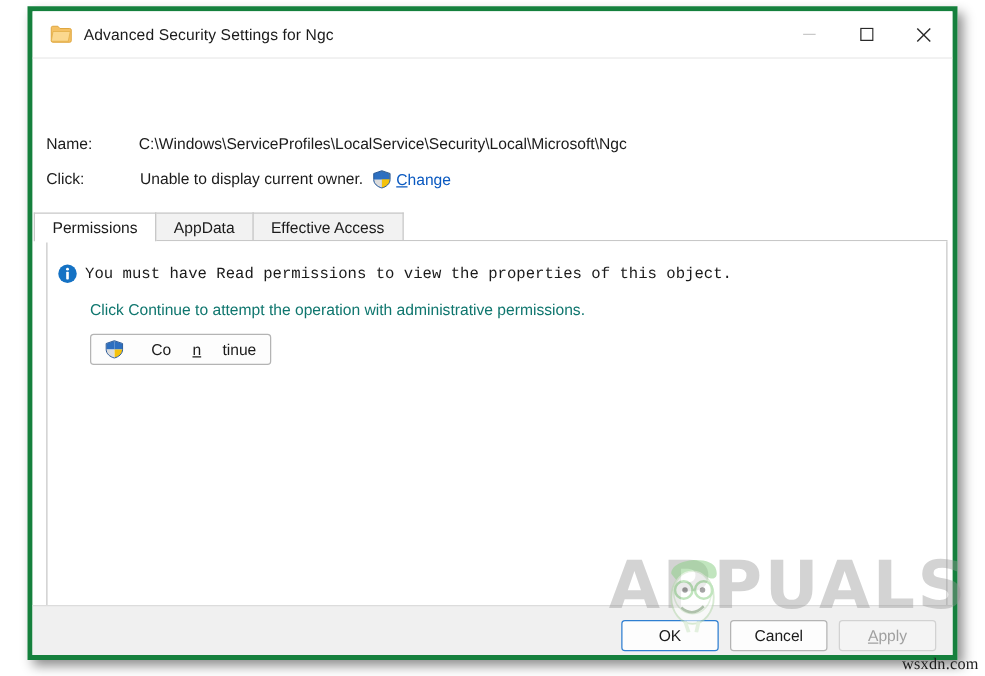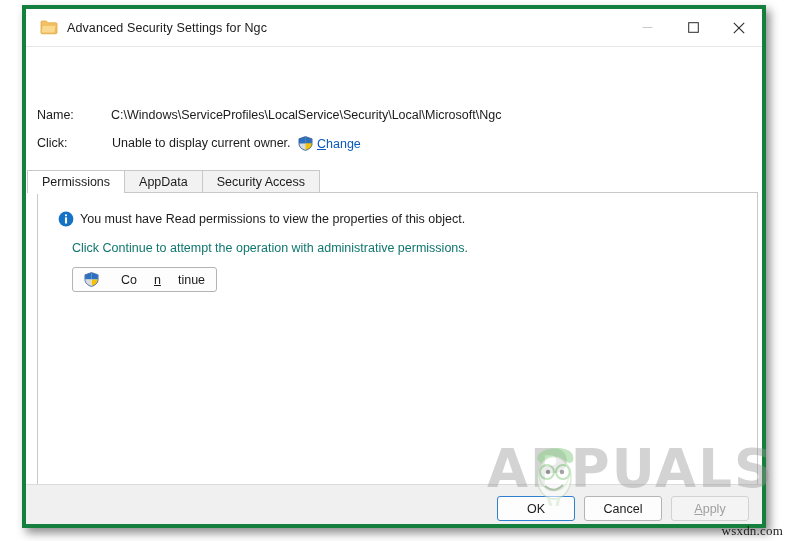--- a/index.html
+++ b/index.html
@@ -219,24 +219,25 @@
     width: 721px;
     height: 327px;
     background: #ffffff;
     border: 1px solid #c8c8c8;
     border-top: none;
     box-sizing: border-box;
   }
 
   .info-line {
     position: absolute;
-    left: 20px;
+    left: 8px;
     top: 18px;
     display: flex;
     align-items: flex-end;
+    font-family: Liberation Mono, monospace;
   }
   .info-icon {
     width: 16px;
     height: 16px;
     flex: 0 0 auto;
     margin-right: 6px;
     margin-top: 0px;
   }
   .info-text {
     font-size: 12.5px;
@@ -383,21 +384,21 @@
 
       <div class="tabline"></div>
       <div class="tabstrip">
         <div class="tab selected">
           <span>Permissions</span>
         </div>
         <div class="tab">
           <span>AppData</span>
         </div>
         <div class="tab">
-          <span>Security Access</span>
+          <span>Effective Access</span>
         </div>
       </div>
 
       <div class="tabpanel">
         <div class="info-line">
           <span class="info-icon">
             <svg width="16" height="16" viewBox="0 0 16 16">
               <circle cx="8" cy="8" r="7.4" fill="#1572c4"></circle>
               <circle cx="8" cy="4.3" r="1.15" fill="#ffffff"></circle>
               <rect x="6.95" y="6.3" width="2.1" height="6.2" rx="0.6" fill="#ffffff"></rect>

